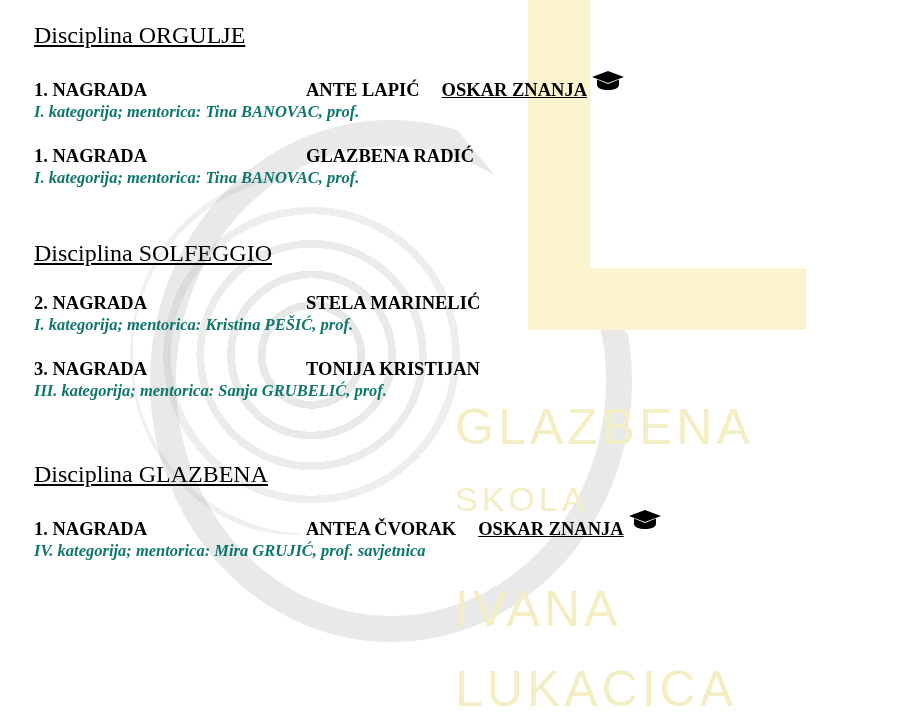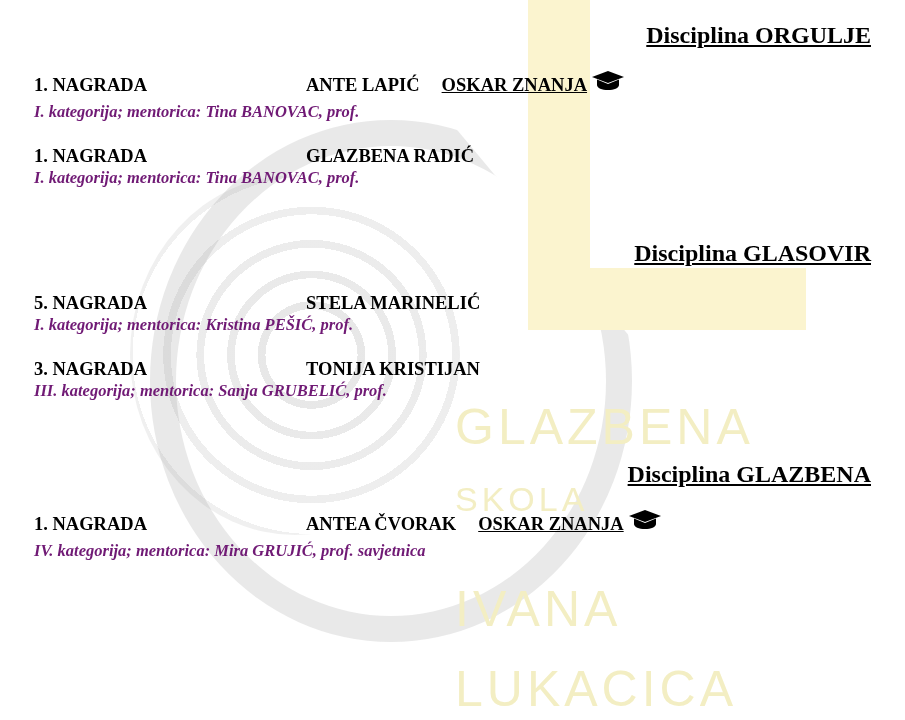--- a/index.html
+++ b/index.html
@@ -87,38 +87,37 @@
   .wm-t4 { left: 455px; top: 660px; font-size: 50px; }
 
   
   #doc {
     position: relative;
     z-index: 1;
     padding: 22px 34px 0 34px;
   }
   .discipline {
     font-family: "Liberation Serif", serif;
-    font-weight: bold;
+    font-weight: normal;
     font-size: 24px;
     text-decoration: underline;
     color: #000;
     margin: 0;
     white-space: nowrap;
-    text-align: right;
   }
   .section {
     margin-bottom: 4px;
   }
   .gap-after-heading { height: 26px; }
   .entry {
     margin-bottom: 2px;
   }
   .entry-line {
     display: flex;
-    align-items: flex-start;
+    align-items: flex-end;
     white-space: nowrap;
   }
   .prize {
     font-family: "Liberation Serif", serif;
     font-weight: bold;
     font-size: 18.5px;
     color: #000;
     width: 272px;
     flex: 0 0 272px;
   }
@@ -141,21 +140,21 @@
     display: inline-block;
     margin-left: 4px;
     position: relative;
     top: -6px;
   }
   .mentor {
     font-family: "Liberation Serif", serif;
     font-style: italic;
     font-weight: bold;
     font-size: 16.5px;
-    color: #701a75;
+    color: #0f766e;
     margin-top: 1px;
     white-space: nowrap;
   }
   .spacer-sm { height: 22px; }
   .spacer-md { height: 48px; }
   .spacer-lg { height: 56px; }
 </style>
 </head>
 <body>
 
@@ -198,26 +197,26 @@
         <span class="prize">1. NAGRADA</span>
         <span class="name">GLAZBENA RADIĆ</span>
       </div>
       <div class="mentor">I. kategorija; mentorica: Tina BANOVAC, prof.</div>
     </div>
   </div>
 
   <div class="spacer-md"></div>
 
   <div class="section">
-    <div class="discipline">Disciplina GLASOVIR</div>
+    <div class="discipline">Disciplina SOLFEGGIO</div>
     <div class="gap-after-heading"></div>
 
     <div class="entry">
       <div class="entry-line">
-        <span class="prize">5. NAGRADA</span>
+        <span class="prize">2. NAGRADA</span>
         <span class="name">STELA MARINELIĆ</span>
       </div>
       <div class="mentor">I. kategorija; mentorica: Kristina PEŠIĆ, prof.</div>
     </div>
 
     <div class="spacer-sm"></div>
 
     <div class="entry">
       <div class="entry-line">
         <span class="prize">3. NAGRADA</span>

